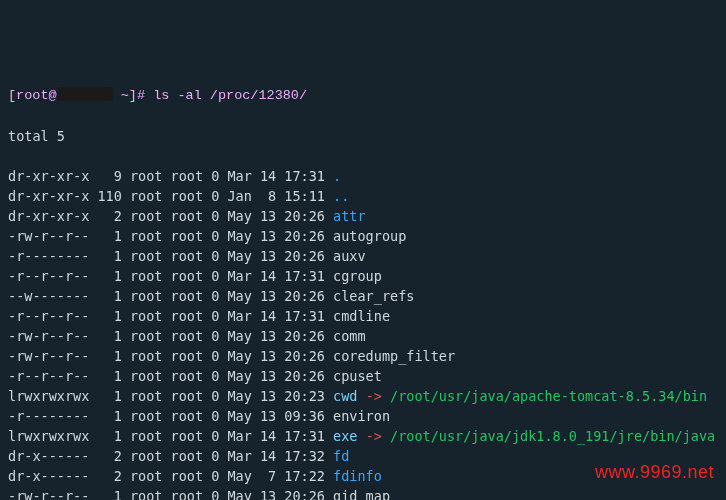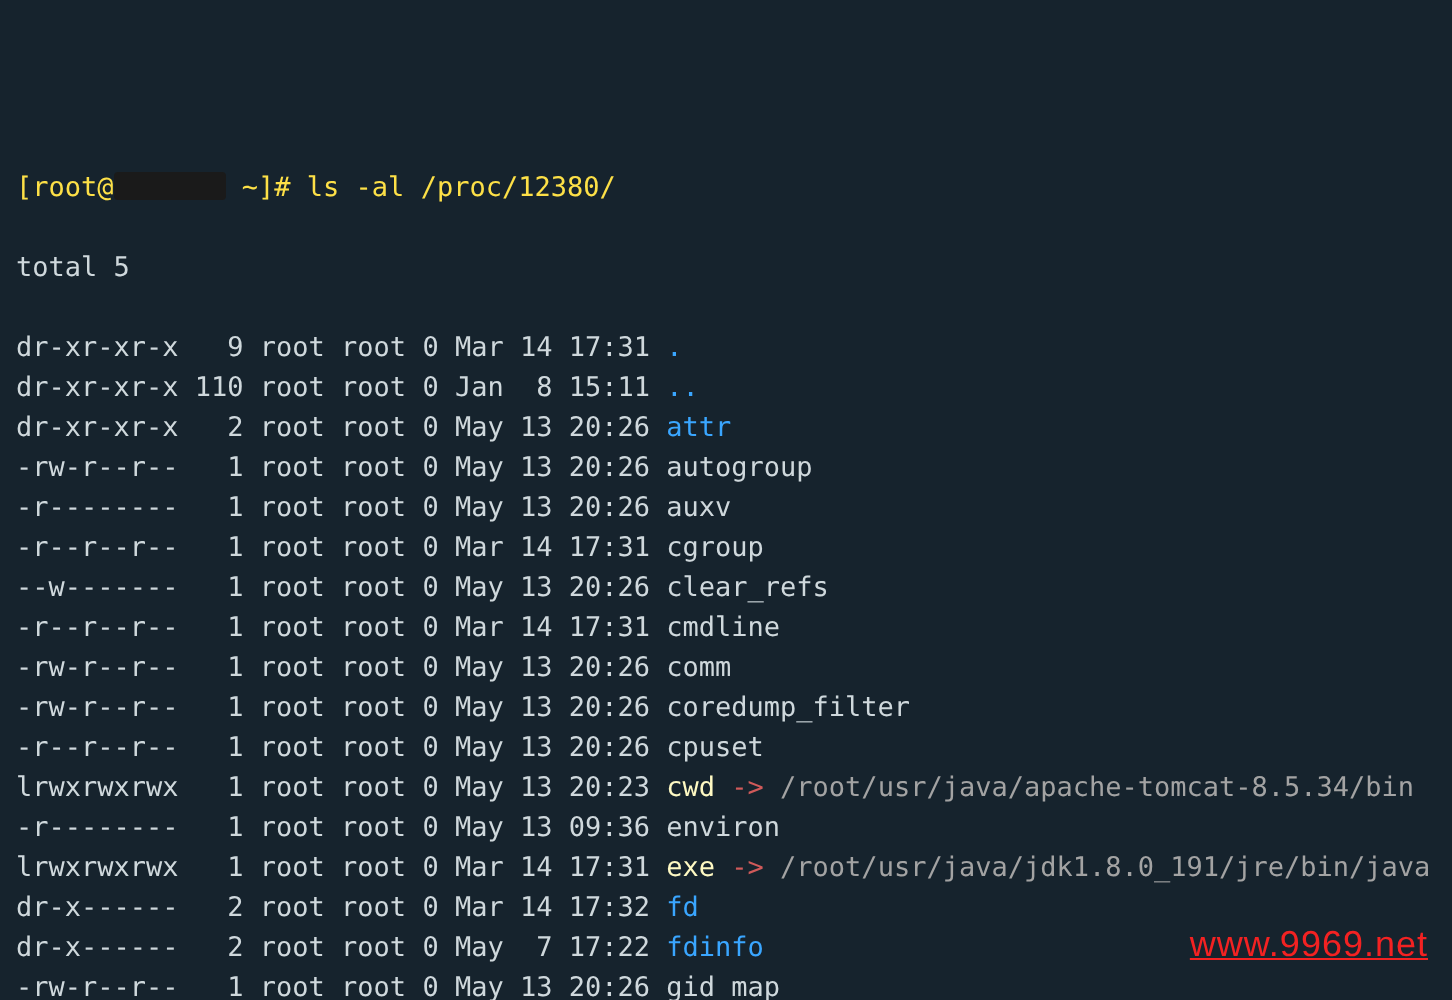--- a/index.html
+++ b/index.html
@@ -10,45 +10,44 @@
     font-size: 13.5px;
     line-height: 20px;
     color: #cfd8dc;
     white-space: pre;
     width: 726px;
     height: 500px;
     box-sizing: border-box;
     overflow: hidden;
     position: relative;
   }
-  .prompt-white { color: #fde047; }
+  .prompt-white { color: #f0abfc; font-family: Liberation Mono, monospace; }
   .redacted {
     display: inline-block;
     width: 56px;
     height: 14px;
     background: #1a1a1a;
     vertical-align: -2px;
     border-radius: 2px;
   }
   .dir    { color: #3aa6ff; }
-  .link   { color: #fef9c3; }
-  .target { color: #a3a3a3; }
+  .link   { color: #7dd3fc; }
+  .target { color: #22c55e; }
   .arrow  { color: #d05a5a; }
   .watermark {
     position: absolute;
     right: 12px;
     bottom: 18px;
     color: #ff2222;
     font-family: Arial, sans-serif;
     font-size: 18px;
     font-weight: 400;
     letter-spacing: 0.5px;
     opacity: 0.95;
     pointer-events: none;
-    text-decoration: underline;
   }
   .row { display: block; }
 </style>
 </head>
 <body>
 
 
 
 <span class="row"><span class="prompt-white">[root@</span><span class="redacted"></span><span class="prompt-white"> ~]# </span><span class="prompt-white">ls -al /proc/12380/</span></span>
 <span class="row">total 5</span>

